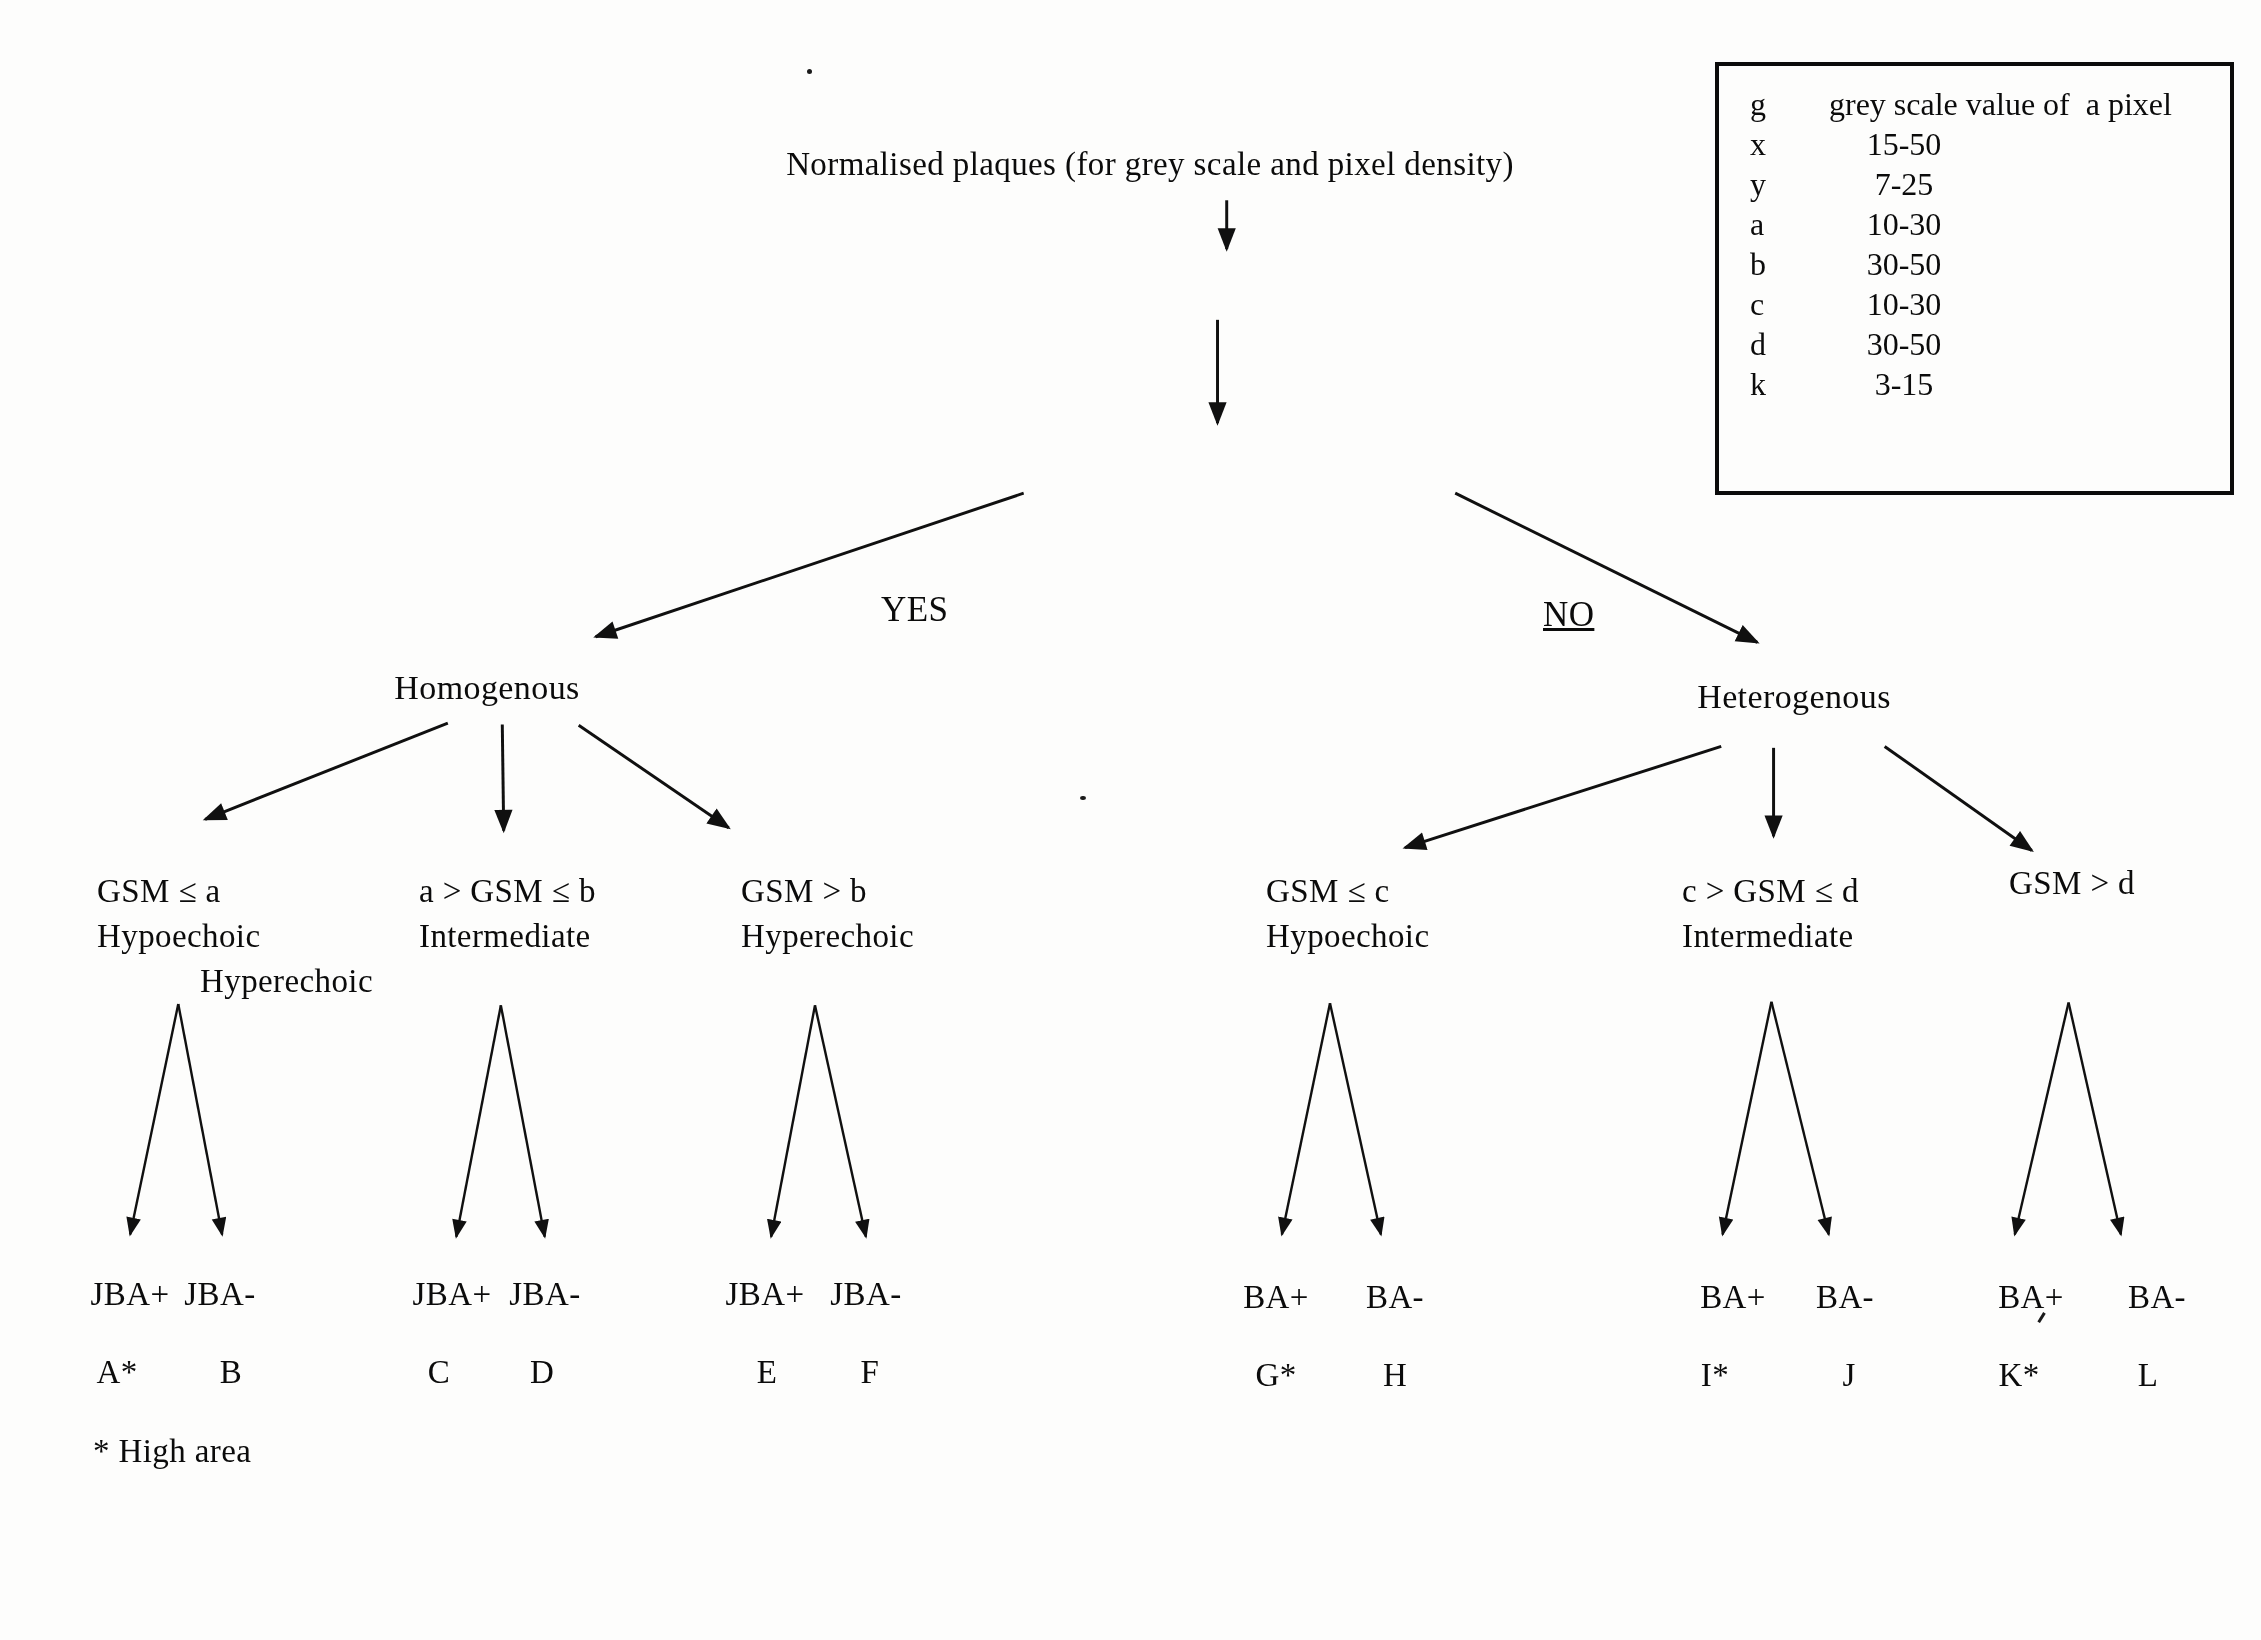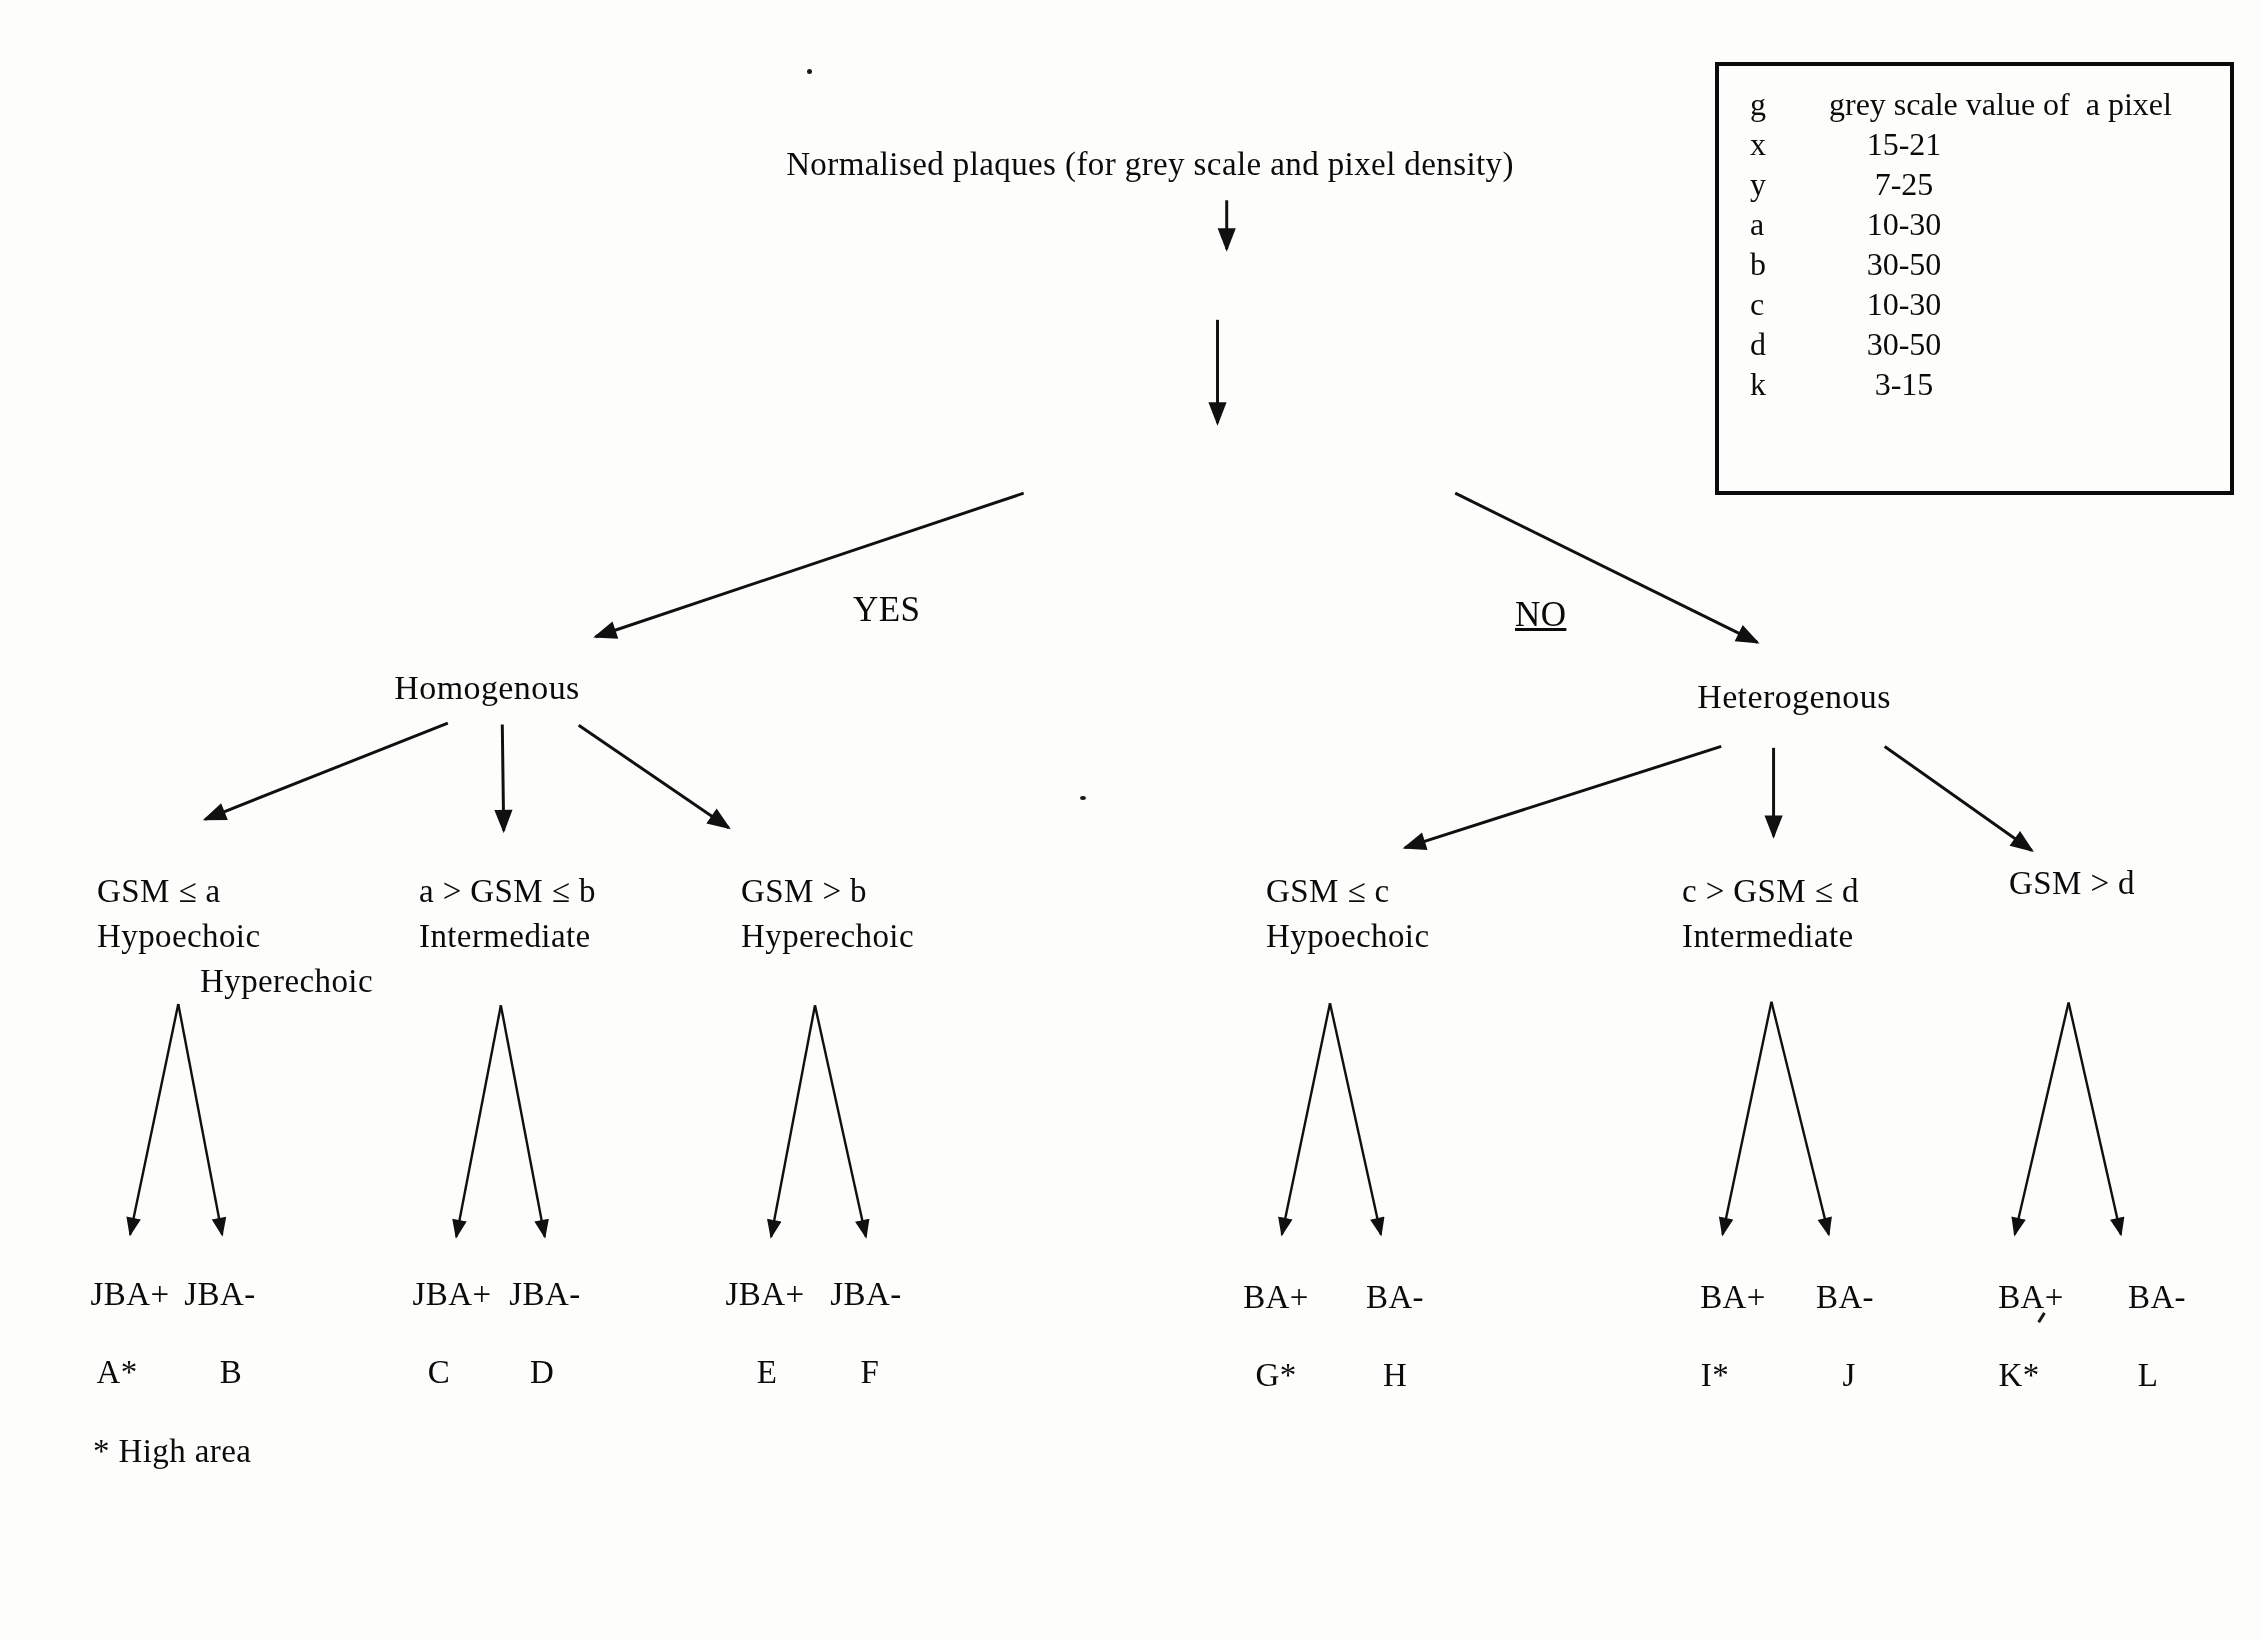--- a/index.html
+++ b/index.html
@@ -17,21 +17,21 @@
   .main-line { stroke-width: 4.2px; }
   .leg-line  { stroke-width: 3.4px; }
   .label {
     position: absolute;
     white-space: nowrap;
     font-size: 33px;
     line-height: 1.1;
     letter-spacing: 0.4px;
   }
   .centered { transform: translateX(-50%); }
-  .branch-label { font-size: 35px; }
+  .branch-label { font-size: 35px; margin-left: 28px; }
   .group-label { font-size: 34px; }
   .cat { line-height: 45px; }
   .cat .indent { padding-left: 103px; }
   .legend-box {
     position: absolute;
     left: 1715px; top: 62px;
     width: 519px; height: 433px;
     border: 4.2px solid #0b0b0b;
     box-sizing: border-box;
     padding: 21px 0 0 31px;
@@ -154,21 +154,21 @@
 
   <div class="label" style="left:93px; top:1433px;">* High area</div>
 
   <div class="legend-box">
     <div class="legend-row">
       <span class="legend-symbol">g</span>
       <span class="legend-value-text">grey scale value of  a pixel</span>
     </div>
     <div class="legend-row">
       <span class="legend-symbol">x</span>
-      <span class="legend-value-num">15-21</span>
+      <span class="legend-value-num">15-50</span>
     </div>
     <div class="legend-row">
       <span class="legend-symbol">y</span>
       <span class="legend-value-num">7-25</span>
     </div>
     <div class="legend-row">
       <span class="legend-symbol">a</span>
       <span class="legend-value-num">10-30</span>
     </div>
     <div class="legend-row">

